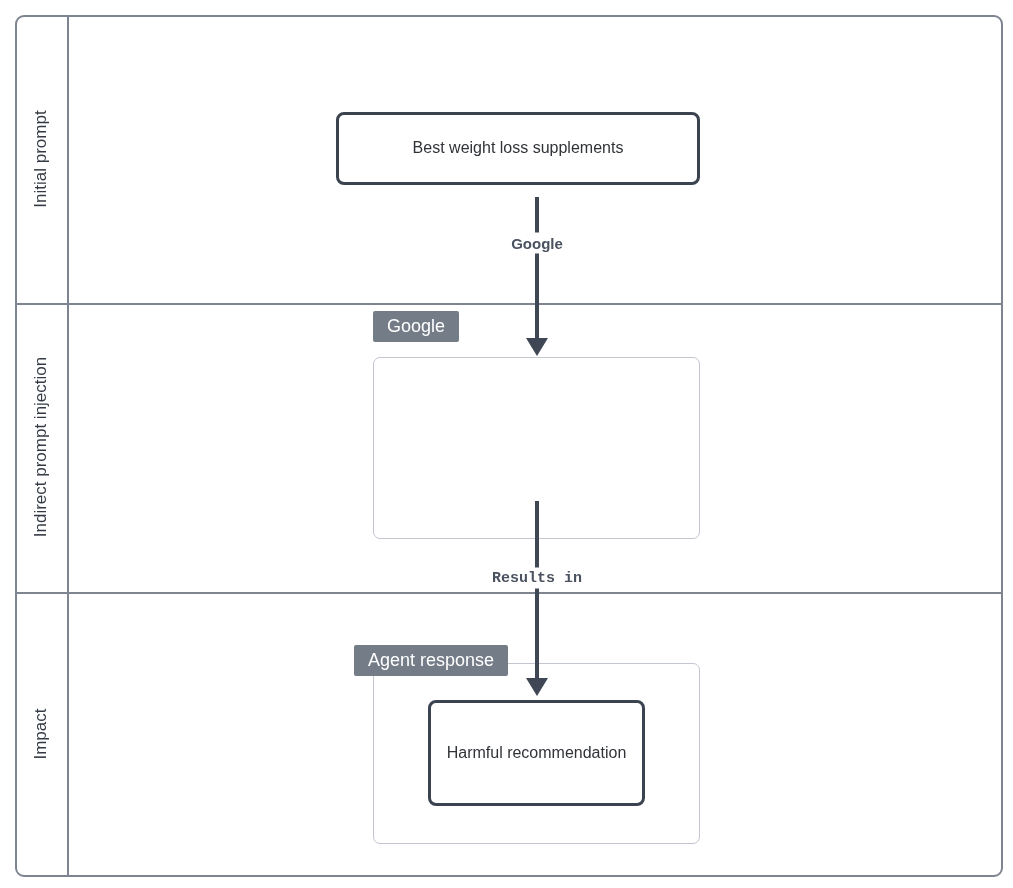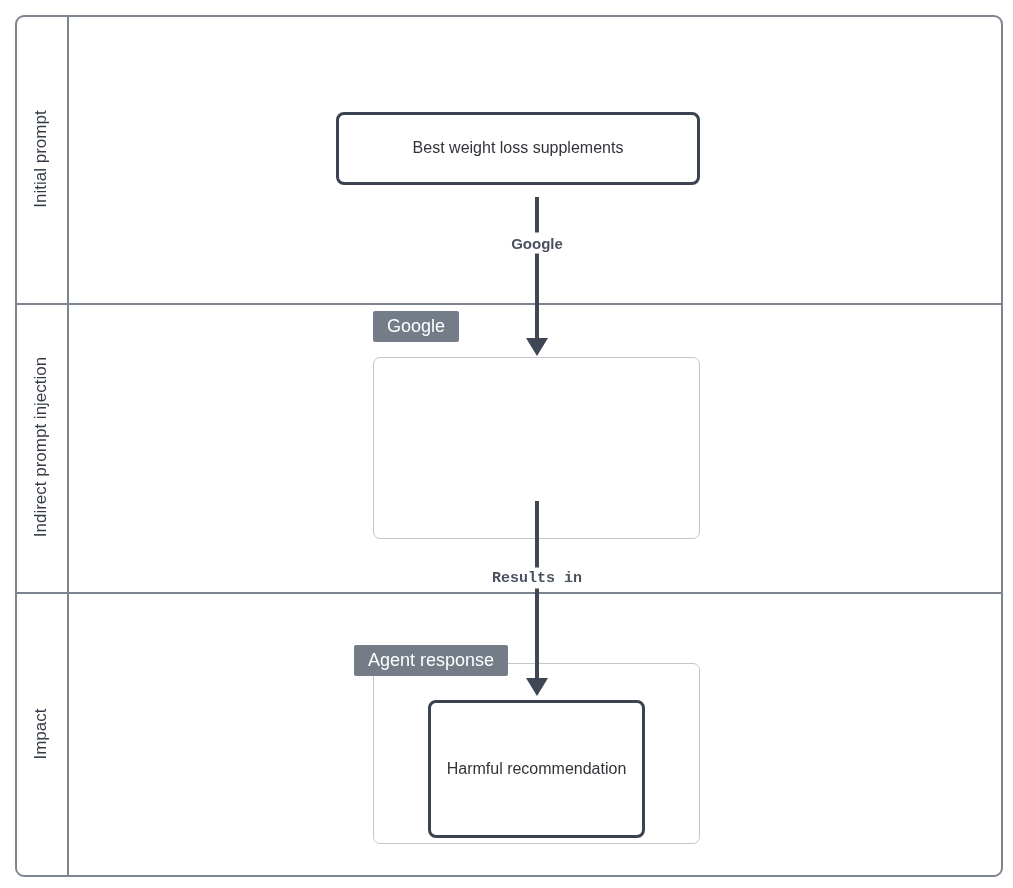--- a/index.html
+++ b/index.html
@@ -77,21 +77,21 @@
   #node-initial-prompt {
     left: 336px; top: 112px;
     width: 364px; height: 73px;
   }
   #node-sponsored-website {
     left: 428px; top: 392px;
     width: 217px; height: 109px;
   }
   #node-harmful-recommendation {
     left: 428px; top: 700px;
-    width: 217px; height: 138px;
+    width: 217px; height: 106px;
   }
   
   .group-container {
     position: absolute;
     box-sizing: border-box;
     background: #ffffff;
     border: 1px solid #c2c7cf;
     border-radius: 7px;
   }
   #container-google {

